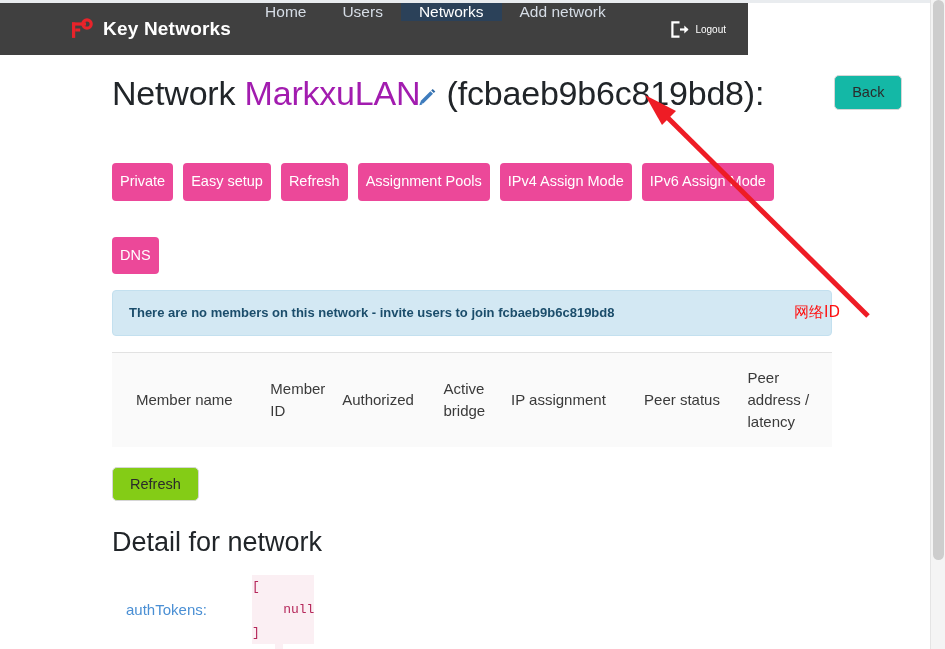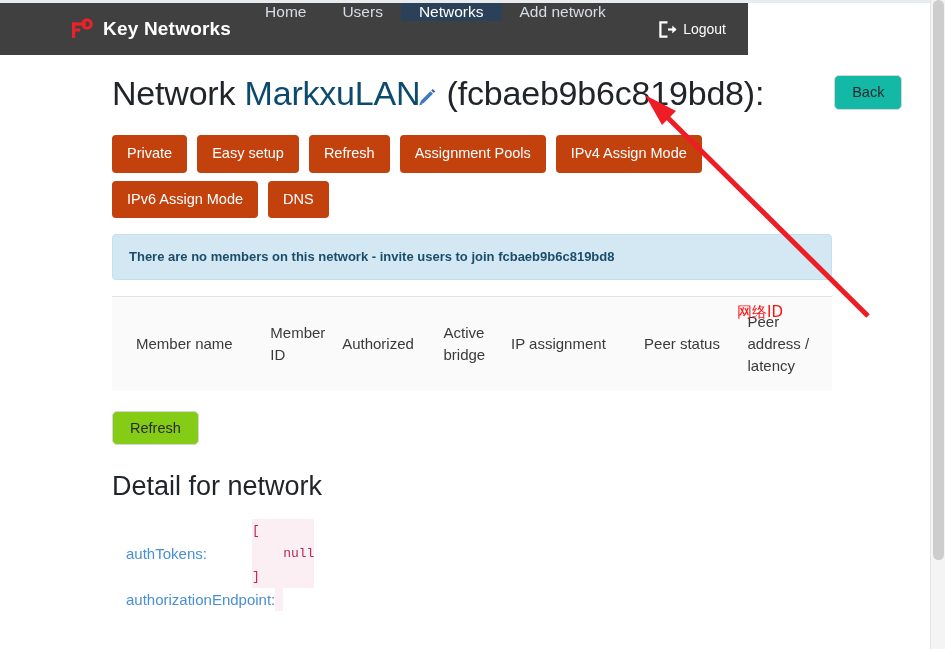--- a/index.html
+++ b/index.html
@@ -56,21 +56,21 @@
   }
   .nav-link.active {
     background: #2b4159;
     color: #ffffff;
   }
   .nav-spacer { flex: 1 1 auto; }
   .logout {
     display: flex; align-items: center; gap: 6px;
     padding: 0 22px 0 10px;
     color: #ffffff;
-    font-size: 14px;
+    font-size: 10px;
     white-space: nowrap;
     cursor: pointer;
   }
   .logout-icon { display: block; width: 19px; height: 17px; flex: 0 0 auto; }
 
   
   .container {
     position: absolute;
     top: 55px; left: 0;
     width: 930px;
@@ -86,21 +86,21 @@
   }
   h1.page-title {
     margin: 0;
     font-size: 34px;
     font-weight: normal;
     color: #212529;
     line-height: 44px;
     white-space: nowrap;
     letter-spacing: -0.2px;
   }
-  .net-name { color: #0c4a6e; }
+  .net-name { color: #a21caf; }
   .pencil-icon { display: inline-block; vertical-align: -3px; width: 19px; height: 19px; margin-left: -2px; }
   .back-btn {
     margin-left: 70px;
     margin-top: 4px;
     padding: 7px 17px;
     font-size: 14.5px;
     color: #2b2b2b;
     background: #14b8a6;
     border: 1px solid #d6d6d6;
     border-radius: 5px;
@@ -111,30 +111,31 @@
 
   
   .btn-row {
     display: flex;
     flex-wrap: wrap;
     gap: 8px 10px;
     width: 712px;
     margin-top: 10px;
   }
   .blue-btn {
-    background: #c2410c;
+    background: #ec4899;
     color: #ffffff;
     border: none;
     border-radius: 4px;
     font-size: 14.5px;
-    padding: 9px 15px;
+    padding: 9px 8px;
     line-height: 1.35;
     white-space: nowrap;
     cursor: pointer;
     font-family: "Liberation Sans", sans-serif;
+    margin-top: 28px;
   }
 
   
   h2.section-title {
     margin: 30px 0 0 0;
     font-size: 27px;
     font-weight: normal;
     color: #212529;
     line-height: 34px;
   }
@@ -225,21 +226,21 @@
 
   
   .overlay {
     position: absolute;
     top: 0; left: 0;
     width: 945px; height: 649px;
     pointer-events: none;
   }
   .cn-label {
     position: absolute;
-    left: 737px; top: 303px;
+    left: 794px; top: 303px;
     color: #ff1111;
     font-size: 15px;
     font-family: "DejaVu Sans", sans-serif;
     white-space: nowrap;
   }
 
   
   .scrollbar {
     position: absolute;
     top: 0; right: 0;

